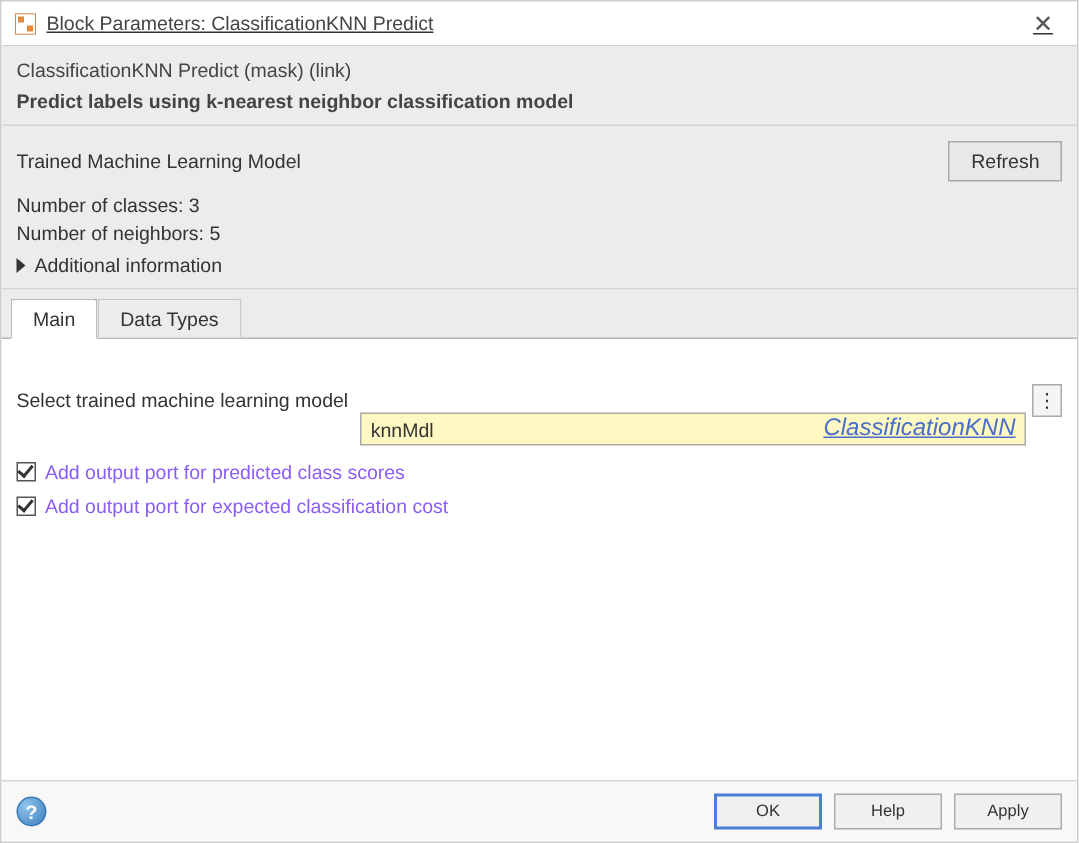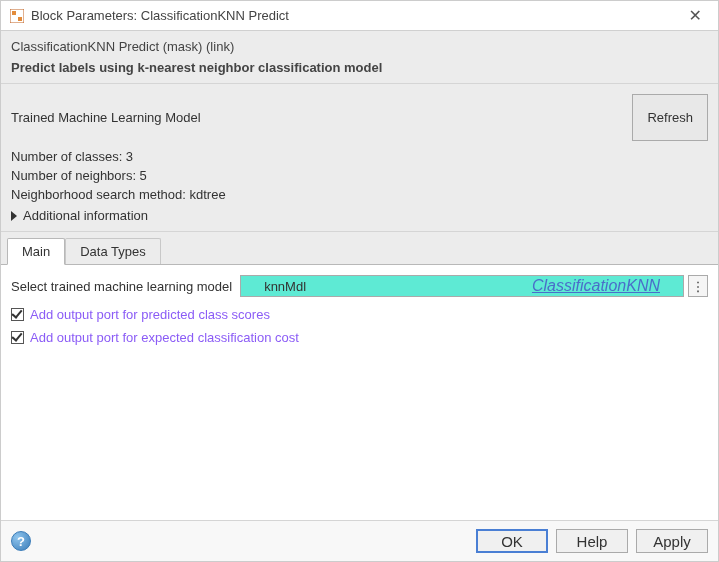--- a/index.html
+++ b/index.html
@@ -15,20 +15,21 @@
   display: flex;
   flex-direction: column;
 }
 .titlebar {
   height: 30px;
   background: #fff;
   border-bottom: 1px solid #d0d0d0;
   display: flex;
   align-items: center;
   padding: 0 8px;
+  text-decoration: underline;
 }
 .titlebar .icon-box {
   width: 16px;
   height: 16px;
   margin-right: 6px;
   display: flex;
   align-items: center;
   justify-content: center;
 }
 .titlebar .title {
@@ -65,21 +66,21 @@
   align-items: center;
   margin-bottom: 8px;
 }
 .model-header .label {
   flex: 1;
   color: #333;
 }
 .refresh-btn {
   background: #e8e8e8;
   border: 1px solid #aaa;
-  padding: 15px 14px;
+  padding: 5px 14px;
   font-size: 13px;
   color: #333;
   cursor: default;
 }
 .model-section .info-line {
   margin: 4px 0;
   color: #333;
 }
 .addl {
   display: flex;
@@ -138,22 +139,23 @@
 .row-select .lbl {
   margin-right: 8px;
   color: #333;
 }
 .row-select .model-input {
   flex: 1;
   display: flex;
   align-items: center;
   border: 1px solid #aaa;
   height: 22px;
-  padding: 0 23px;
-  background: #5eead4;
+  padding: 0 6px;
+  background: #fef9c3;
+  margin-top: 39px;
 }
 .row-select .model-input .val {
   flex: 1;
   font-size: 13px;
   color: #333;
 }
 .row-select .model-input .type {
   font-size: 16px;
   font-style: italic;
   color: #4a6ec9;
@@ -216,21 +218,21 @@
   font-size: 13px;
   border: 1px solid #3a7cb8;
 }
 .footer .spacer { flex: 1; }
 .footer .btn {
   min-width: 72px;
   height: 24px;
   margin-left: 8px;
   background: #f0f0f0;
   border: 1px solid #aaa;
-  font-size: 15px;
+  font-size: 11px;
   color: #333;
   display: flex;
   align-items: center;
   justify-content: center;
   cursor: default;
 }
 .footer .btn.primary {
   border: 2px solid #4a7fd4;
 }
 </style>
@@ -254,21 +256,20 @@
   <div class="line2">Predict labels using k-nearest neighbor classification model</div>
 </div>
 
 <div class="model-section">
   <div class="model-header">
     <span class="label">Trained Machine Learning Model</span>
     <button class="refresh-btn">Refresh</button>
   </div>
   <div class="info-line">Number of classes: 3</div>
   <div class="info-line">Number of neighbors: 5</div>
-  <div class="info-line">Neighborhood search method: kdtree</div>
   <div class="addl">
     <span class="tri"></span>
     <span>Additional information</span>
   </div>
 </div>
 
 <div class="tabs-row">
   <div class="tab active">Main</div>
   <div class="tab inactive">Data Types</div>
 </div>

